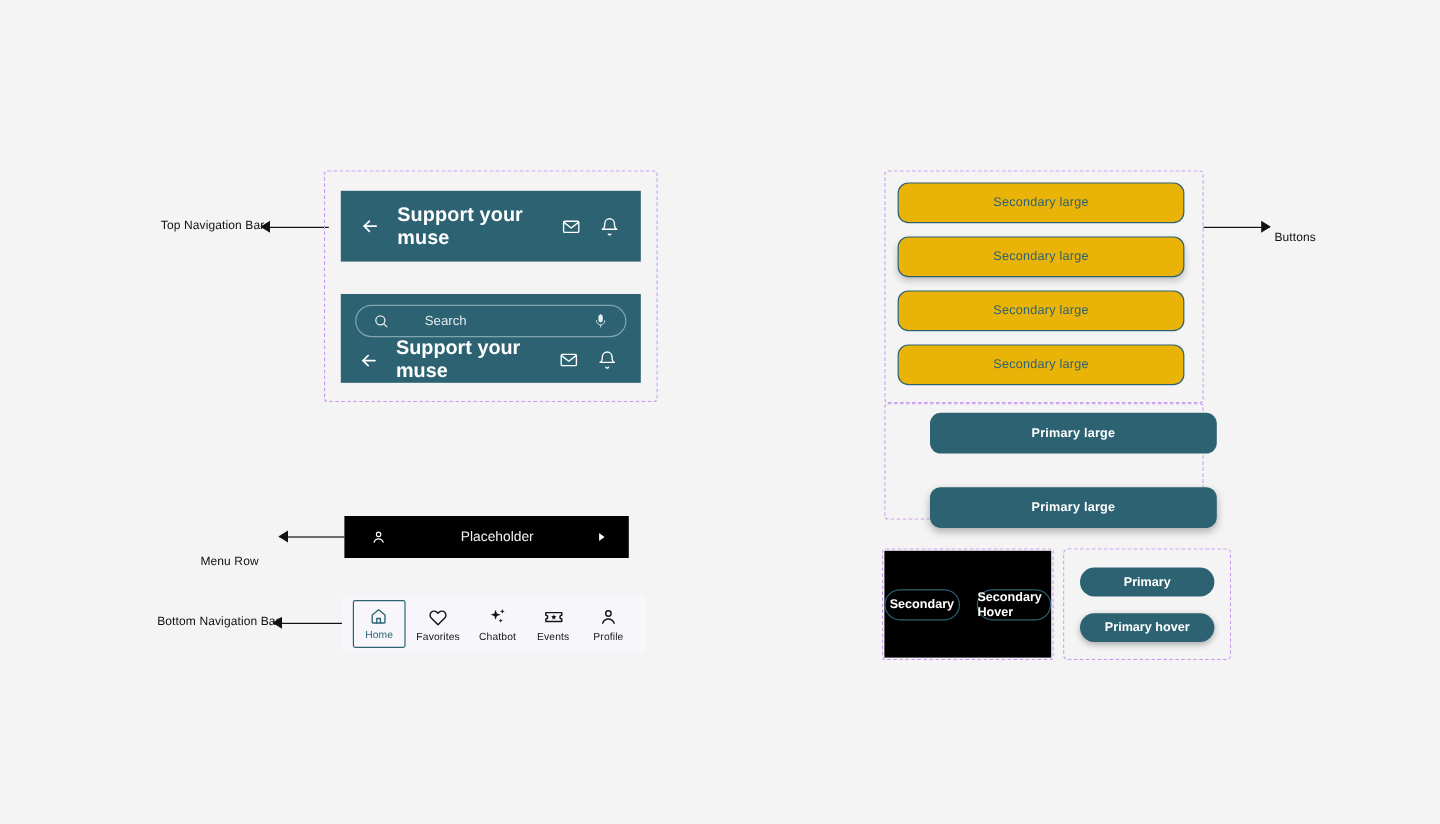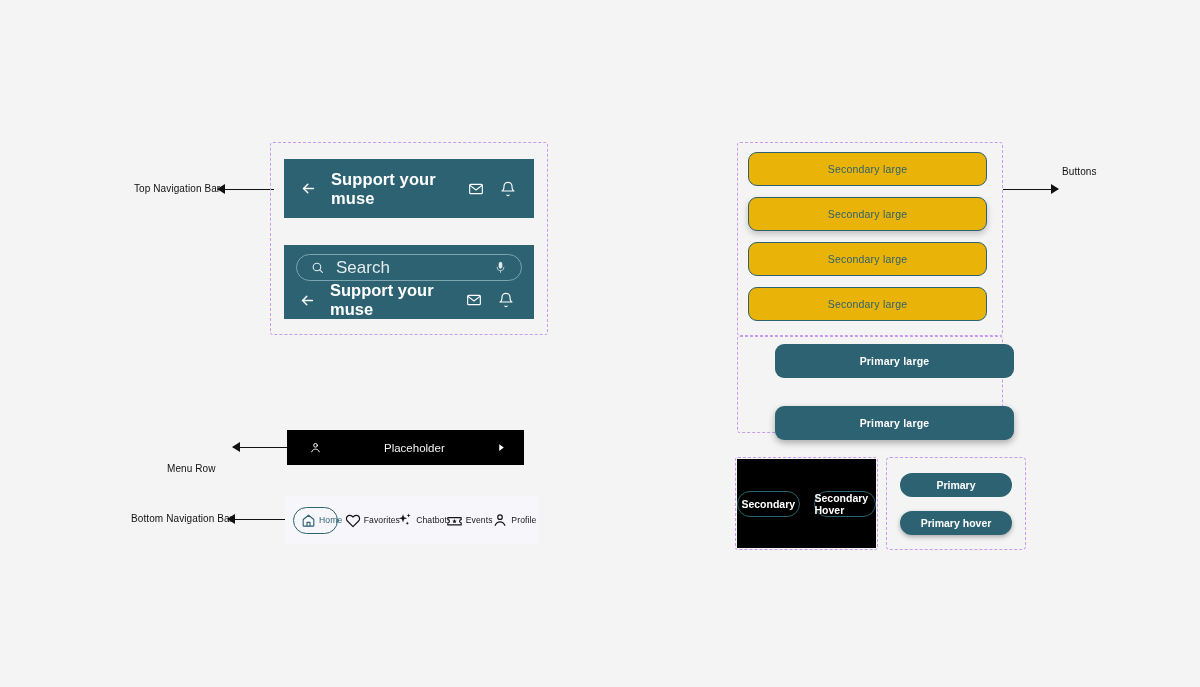--- a/index.html
+++ b/index.html
@@ -63,21 +63,21 @@
     display: flex; flex-direction: column;
   }
   .searchbar {
     margin: 9px 12px 0 12px;
     height: 34px;
     border: 1px solid #7fa5ae;
     border-radius: 19px;
     display: flex; align-items: center;
     padding: 0 14px;
   }
-  .searchbar .ph { font-size: 17px; color: #e4eced; margin-left: 12px; flex: 1; }
+  .searchbar .ph { font-size: 11px; color: #e4eced; margin-left: 30px; flex: 1; }
   .searchnav .row2 {
     display: flex; align-items: center; flex: 1; color: #fff;
   }
   .searchnav .row2 .back { margin-left: 15px; display:flex; align-items:center;}
   .searchnav .row2 .title {
     font-size: 16.5px; font-weight: 700; margin-left: 14px; flex: 1;
   }
   .searchnav .row2 .actions { display: flex; gap: 16px; margin-right: 20px; }
 
   
@@ -92,22 +92,22 @@
   .menurow .chev { margin-right: 18px; display:flex; align-items:center; }
 
   
   .bottomnav {
     position: absolute;
     background: #f7f7fb;
     display: flex; align-items: center; justify-content: space-around;
     padding: 0 8px;
   }
   .bn-item {
-    display: flex; flex-direction: row; align-items: center;
-    gap: 3px; padding: 5px 7px; border-radius: 15px;
+    display: flex; flex-direction: column; align-items: center;
+    gap: 3px; padding: 5px 7px; border-radius: 2px;
     min-width: 44px;
   }
   .bn-item .bn-label { font-size: 8.6px; color: #15161a; letter-spacing: .1px; }
   .bn-item.active { border: 1.3px solid #2c6272; }
   .bn-item.active .bn-label { color: #2c6272; }
 
   
   .btn-stack { position: absolute; display: flex; flex-direction: column; }
   .btn {
     display: flex; align-items: center; justify-content: center;
@@ -172,21 +172,21 @@
   <div class="anno-label" style="left:131px; top:513px;">Bottom Navigation Bar</div>
   <div class="arrow" style="left:228px; top:513px; width:57px;">
     <div class="line"></div>
       <div class="headL"></div>
   </div>
 
   <div class="arrow" style="left:1003px; top:183px; width:55px;">
     <div class="line"></div>
       <div class="headR"></div>
   </div>
-  <div class="anno-label" style="left:1062px; top:166px;">Buttons</div>
+  <div class="anno-label" style="left:1062px; top:193px;">Buttons</div>
 
   <div class="dash-frame" style="left:270px; top:142px; width:278px; height:193px;"></div>
 
   <div class="topnav" style="left:284px; top:159px; width:250px; height:59px;">
     <span class="back icon-btn">
       <svg width="17" height="17" viewBox="0 0 24 24" fill="none" stroke="#fff" stroke-width="2" stroke-linecap="round" stroke-linejoin="round">
         <line x1="19" y1="12" x2="5" y2="12"></line>
           <polyline points="11 18 5 12 11 6"></polyline>
       </svg>
     </span>

